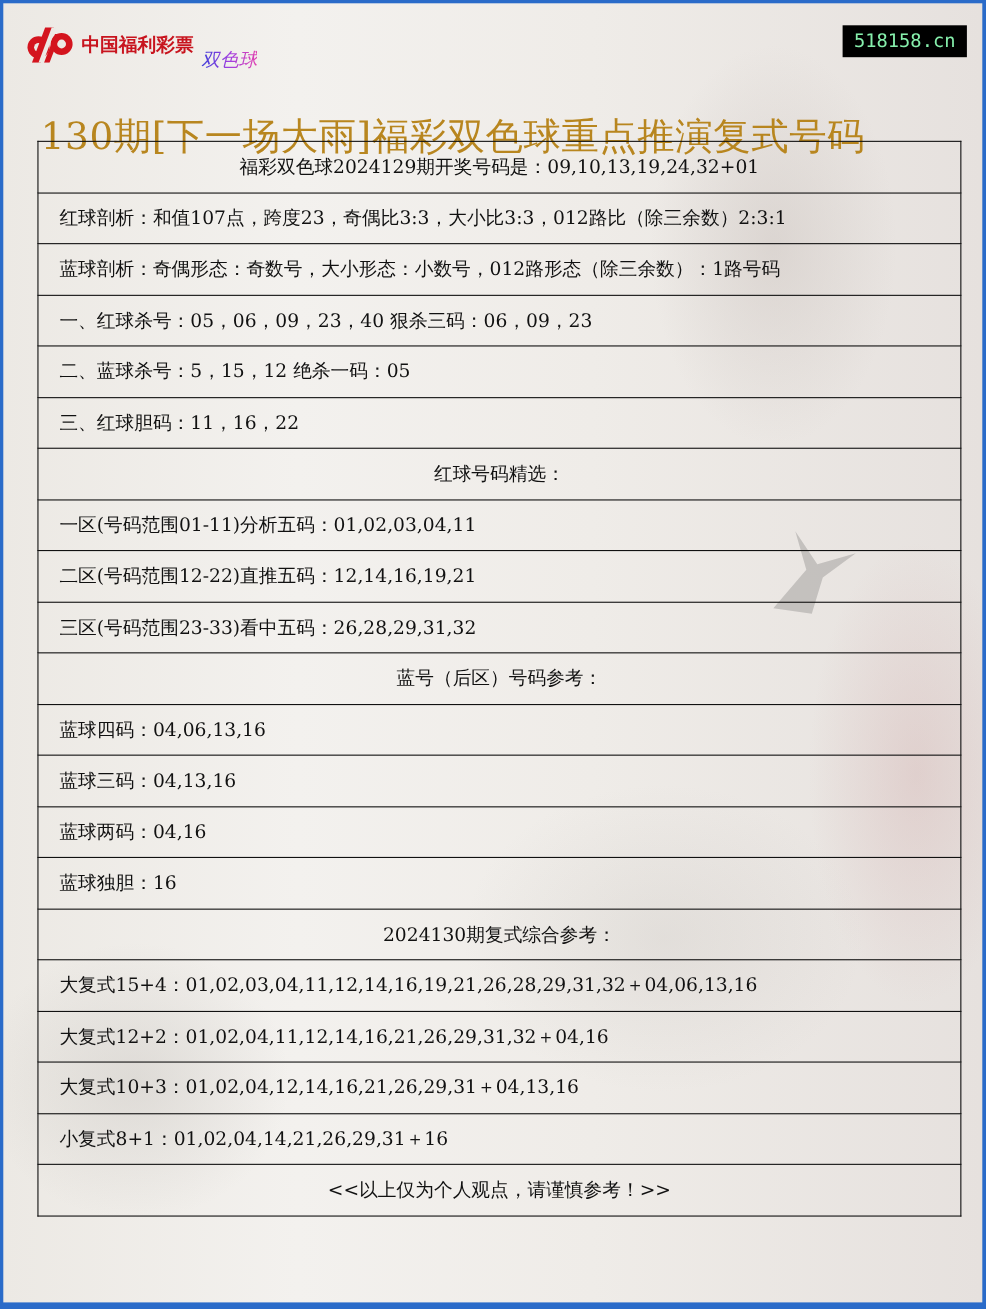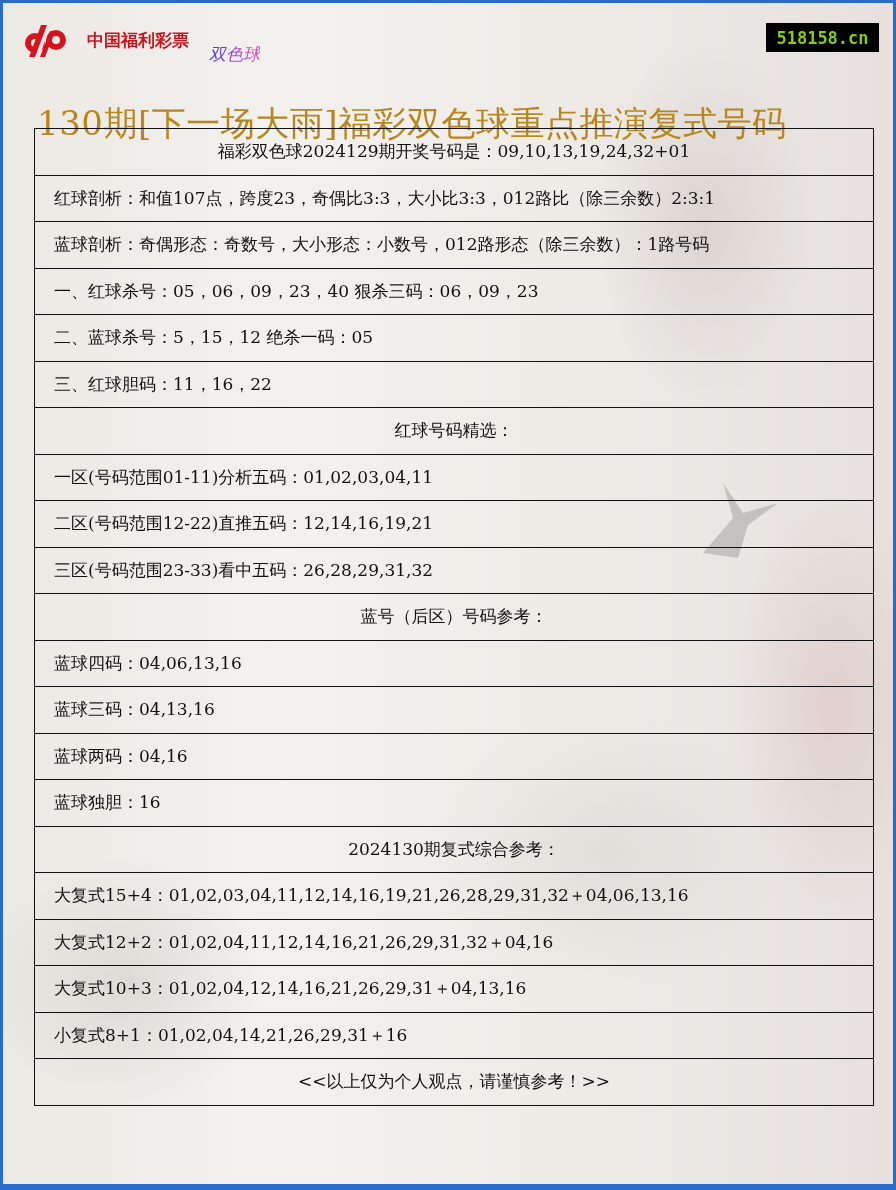--- a/index.html
+++ b/index.html
@@ -16,38 +16,38 @@
         radial-gradient(ellipse 200px 180px at 120px 980px, rgba(170,165,160,0.25), transparent 70%),
         radial-gradient(ellipse 260px 200px at 600px 850px, rgba(180,175,170,0.2), transparent 70%),
         linear-gradient(90deg, #ece9e4 0%, #f3f1ee 30%, #efece8 60%, #e6e1de 100%);
     }
     .bird {
       position: absolute; left: 690px; top: 470px; width: 90px; height: 90px;
       opacity: 0.25;
     }
     .logo {
       position: absolute; left: 20px; top: 20px; height: 34px;
-      display: flex; align-items: center; gap: 20px;
+      display: flex; align-items: center; gap: 7px;
     }
     .logo-mark { width: 44px; height: 34px; }
     .logo-text {
       font-family: "DejaVu Sans", sans-serif; font-weight: bold;
       font-size: 17px; color: #c8141e; letter-spacing: 0px;
     }
     .logo-ssq {
       font-family: "DejaVu Sans", sans-serif; font-weight: normal; font-style: italic;
       font-size: 17px;
       background: linear-gradient(90deg, #3b3bd8, #a03fe0, #e040b0);
       -webkit-background-clip: text; background-clip: text; color: transparent; margin-top: 28px;
     }
     .site-badge {
       position: absolute; left: 763px; top: 20px; width: 113px; height: 29px;
-      background: #000; color: #84cc16;
+      background: #000; color: #86efac;
       font-family: "DejaVu Sans Mono", "Liberation Mono", monospace;
-      font-size: 17px; font-weight: bold;
+      font-size: 17px; font-weight: normal;
       display: flex; align-items: center; justify-content: center;
     }
     .page-title {
       position: absolute; left: 34px; top: 66px;
       font-family: "DejaVu Serif", "Liberation Serif", serif;
       font-size: 34px; color: #b8861f; letter-spacing: 0.5px;
       white-space: nowrap;
       margin-top: 32px;
     }
     table.main {

